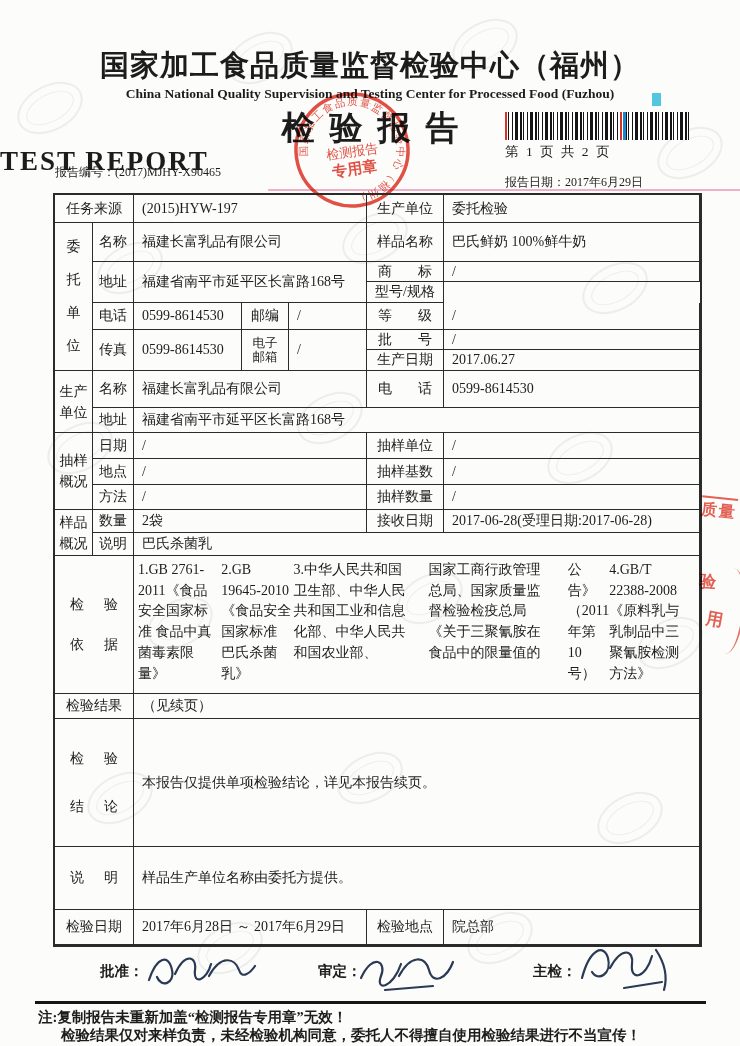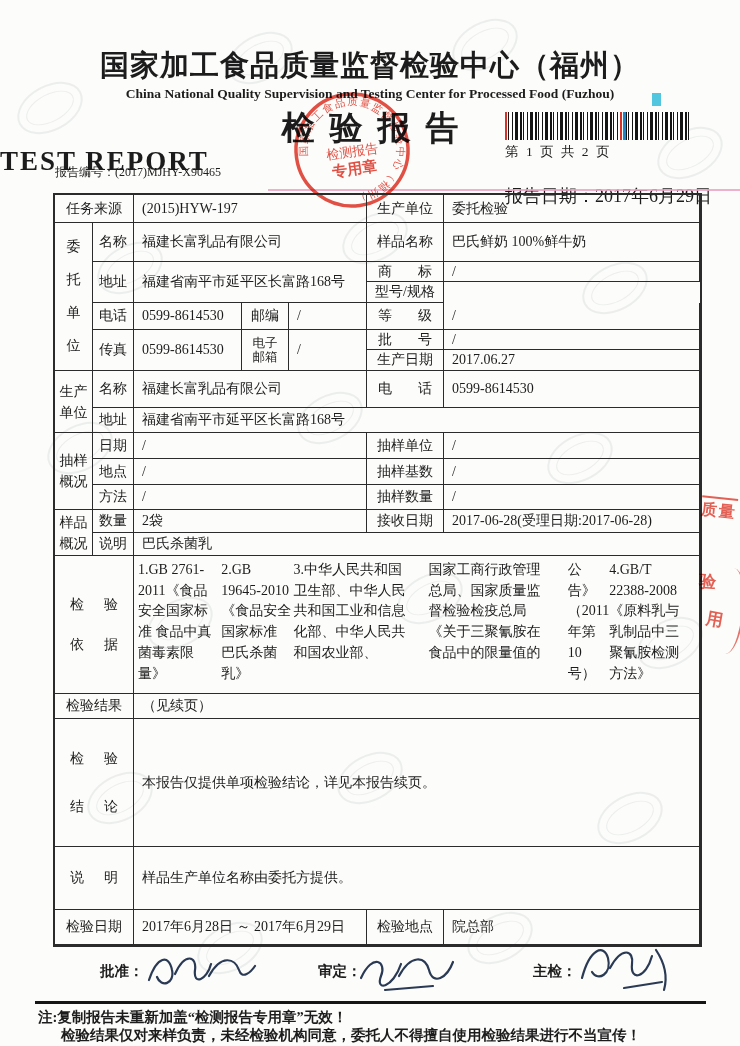--- a/index.html
+++ b/index.html
@@ -19,21 +19,21 @@
   .title-en{position:absolute;top:146px;left:0;width:740px;font-size:27px;
             font-weight:bold;letter-spacing:2px;}
   .barcode{position:absolute;left:505px;top:112px;width:184px;height:28px;
     background:repeating-linear-gradient(90deg,#151515 0 2px,#fff 2px 3px,#151515 3px 4px,#fff 4px 7px,
       #151515 7px 8px,#fff 8px 10px,#151515 10px 13px,#fff 13px 15px);}
   .barcode .artifact{position:absolute;left:115px;top:0;width:6px;height:100%;
     background:linear-gradient(90deg,#d8322b 0 2px,#ffffff 2px 3px,#1b86c8 3px 6px);}
   .barcode .redl{position:absolute;left:0;top:0;width:2px;height:100%;background:#d8322b;}
   .page-info{position:absolute;left:505px;top:143px;font-size:13.5px;letter-spacing:2px;}
   .report-no{position:absolute;left:55px;top:164px;font-size:12px;}
-  .report-date{position:absolute;left:505px;top:184px;font-size:18px;}
+  .report-date{position:absolute;left:505px;top:174px;font-size:12px;}
   .uglitch{position:absolute;left:652px;top:93px;width:9px;height:13px;background:#27b7d8;opacity:.8;}
   .pinkline{position:absolute;left:268px;top:189px;width:472px;height:2px;background:#eba3c3;opacity:.85;}
   
   .report-table{position:absolute;left:53px;top:193px;width:645px;height:750px;
     display:grid;border:2px solid #2b2b2b;
     grid-template-columns:38px 41px 108px 47px 78px 77px 1fr;
     grid-template-rows:28px 39px 20px 21px 27px 20px 21px 37px 25px 26px 26px 25px 23px 23px 138px 25px 128px 63px 1fr;
     font-size:14px;}
   .cell{border-right:1px solid #2b2b2b;border-bottom:1px solid #2b2b2b;display:flex;
         align-items:center;overflow:hidden;line-height:1.25;}

